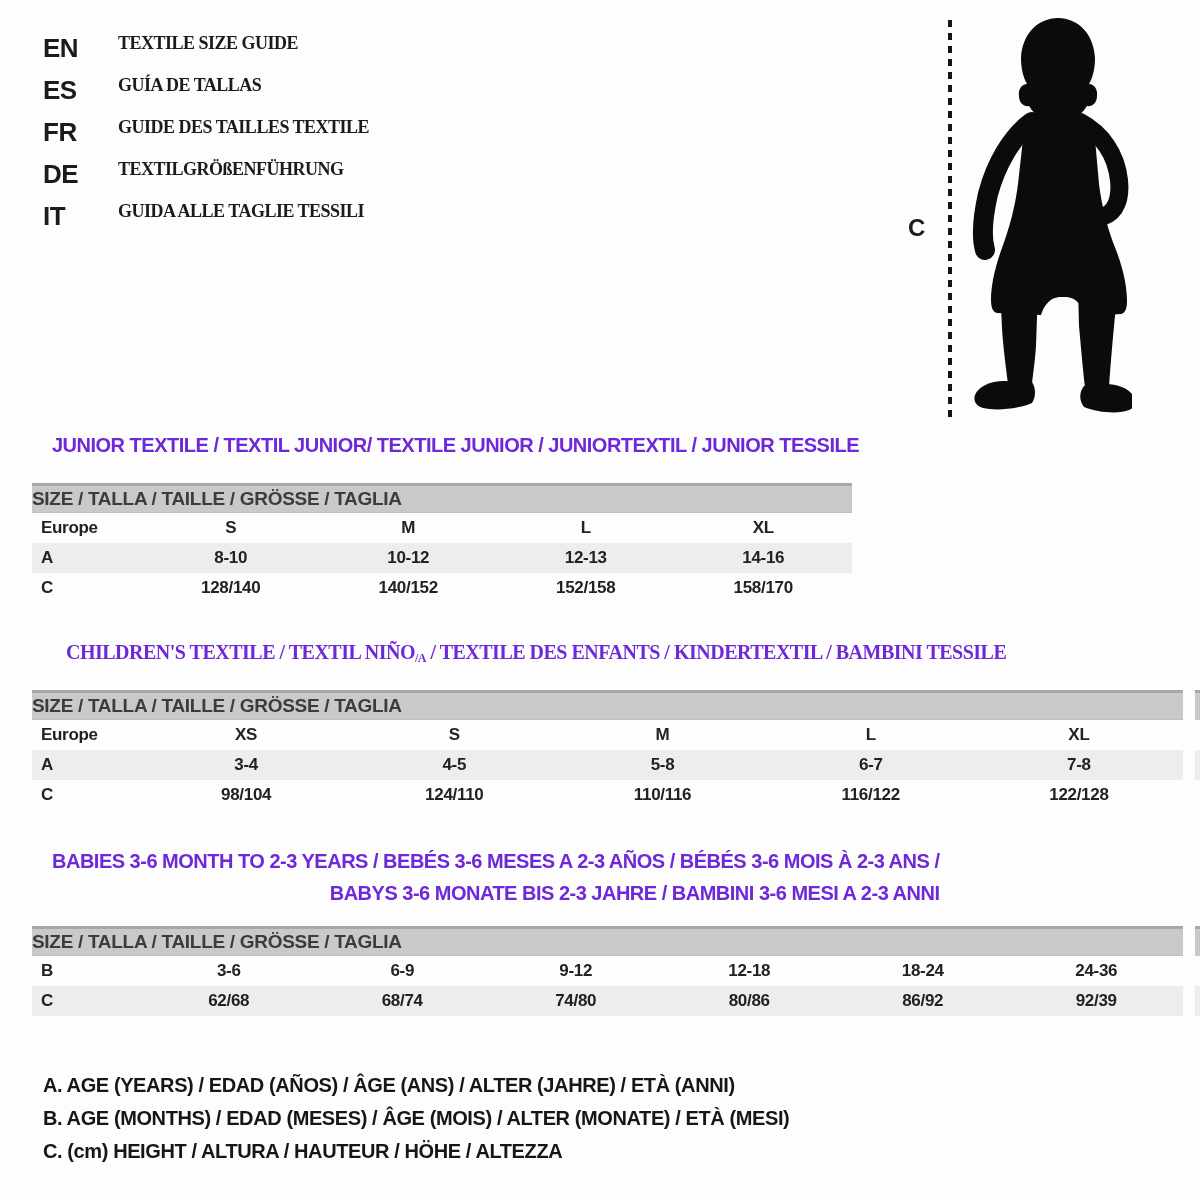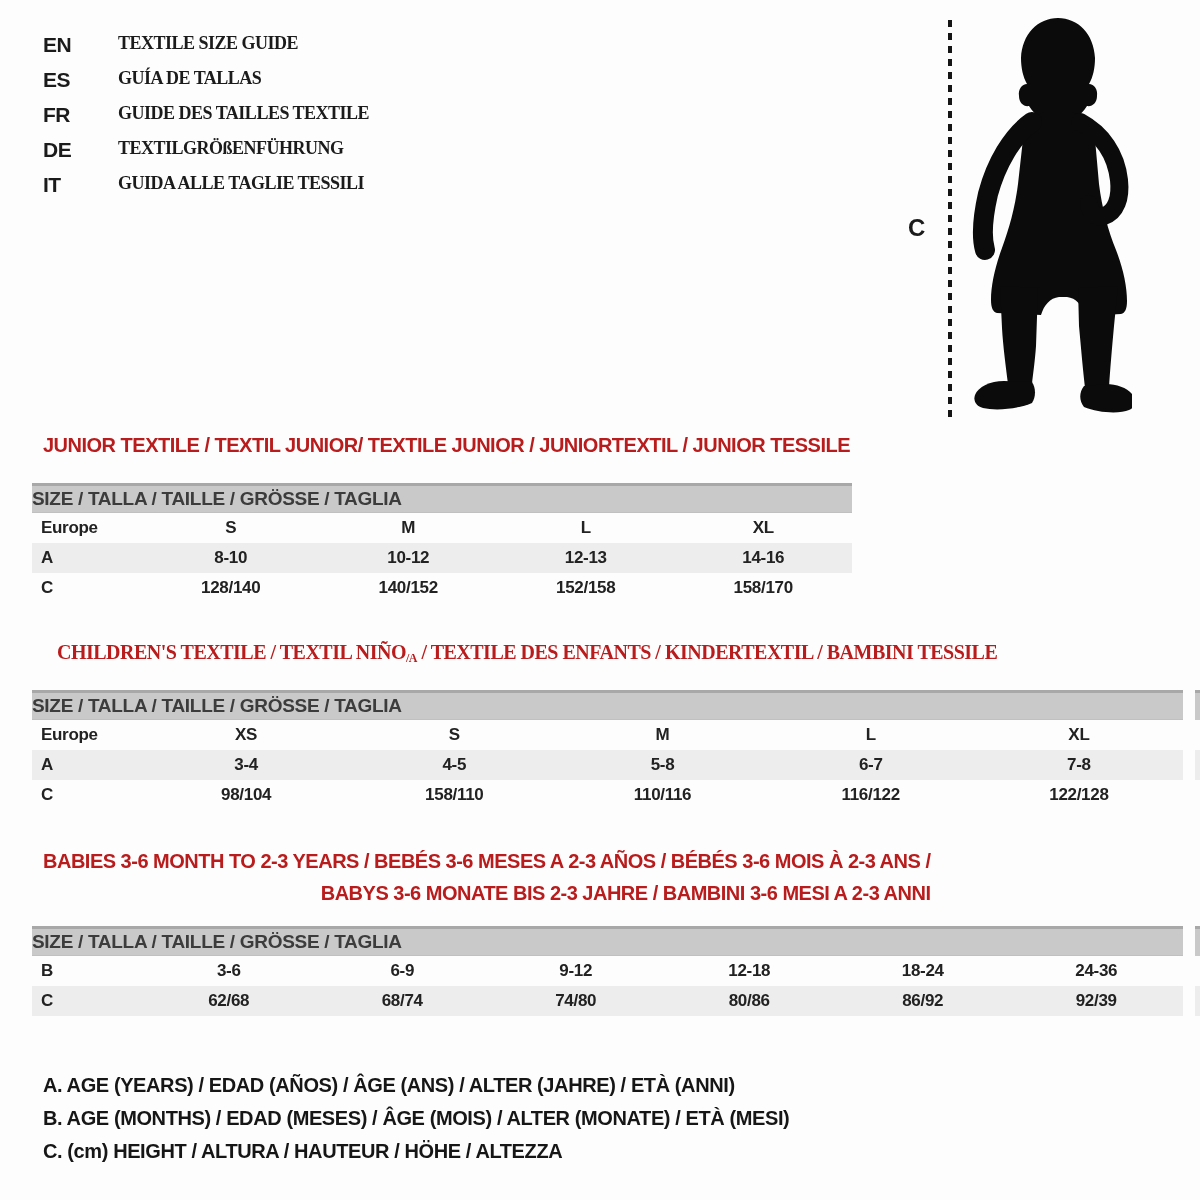--- a/index.html
+++ b/index.html
@@ -10,33 +10,33 @@
     color:#1b1b1b;
     position:relative;
     overflow:hidden;
     -webkit-font-smoothing:antialiased;
   }
   .abs { position:absolute; }
 
   
   .lang-block { top:33px; left:43px; }
   .lang-row { display:flex; margin-bottom:11px; }
-  .lang-code { width:75px; font-size:21px; font-weight:700; letter-spacing:-0.5px; }
+  .lang-code { width:75px; font-size:26px; font-weight:700; letter-spacing:-0.5px; }
   .lang-title { font-size:18px; font-weight:700; letter-spacing:-0.5px;font-family:Liberation Serif, serif; }
 
   
   .dash-line {
     left:948px; top:20px; width:4px; height:398px;
     background:repeating-linear-gradient(to bottom,#151515 0 7px, transparent 7px 13px);
   }
   .c-label { left:908px; top:214px; font-size:24px; font-weight:700; }
   .toddler-svg { left:966px; top:16px; }
 
   
-  .sec-title { font-size:20px; font-weight:700; letter-spacing:-0.5px; color:#b91c1c; }
+  .sec-title { font-size:20px; font-weight:700; letter-spacing:-0.5px; color:#6d28d9;margin-left:9px; }
   .sub-sm { font-size:12px; position:relative; top:3px; font-weight:700; }
 
   
   .tblwrap { left:32px; }
   .tbl { width:100%; }
   .size-bar {
     height:30px; background:#c9c9c9;
     border-top:3px solid #a8a8a8; border-bottom:1px solid #c0c0c0;
     font-size:19px; font-weight:700; color:#3c3c3c;
     line-height:25px; letter-spacing:-0.3px;
@@ -154,21 +154,21 @@
       <div class="lcell">A</div>
       <div class="vcell">3-4</div>
       <div class="vcell">4-5</div>
       <div class="vcell">5-8</div>
       <div class="vcell">6-7</div>
       <div class="vcell">7-8</div>
     </div>
     <div class="trow">
       <div class="lcell">C</div>
       <div class="vcell">98/104</div>
-      <div class="vcell">158/110</div>
+      <div class="vcell">124/110</div>
       <div class="vcell">110/116</div>
       <div class="vcell">116/122</div>
       <div class="vcell">122/128</div>
     </div>
   </div>
   <div class="sliver" style="left:1163px;">
     <div class="s-bar"></div>
       <div class="s-white"></div>
       <div class="s-gray"></div>
       <div class="s-white"></div>

